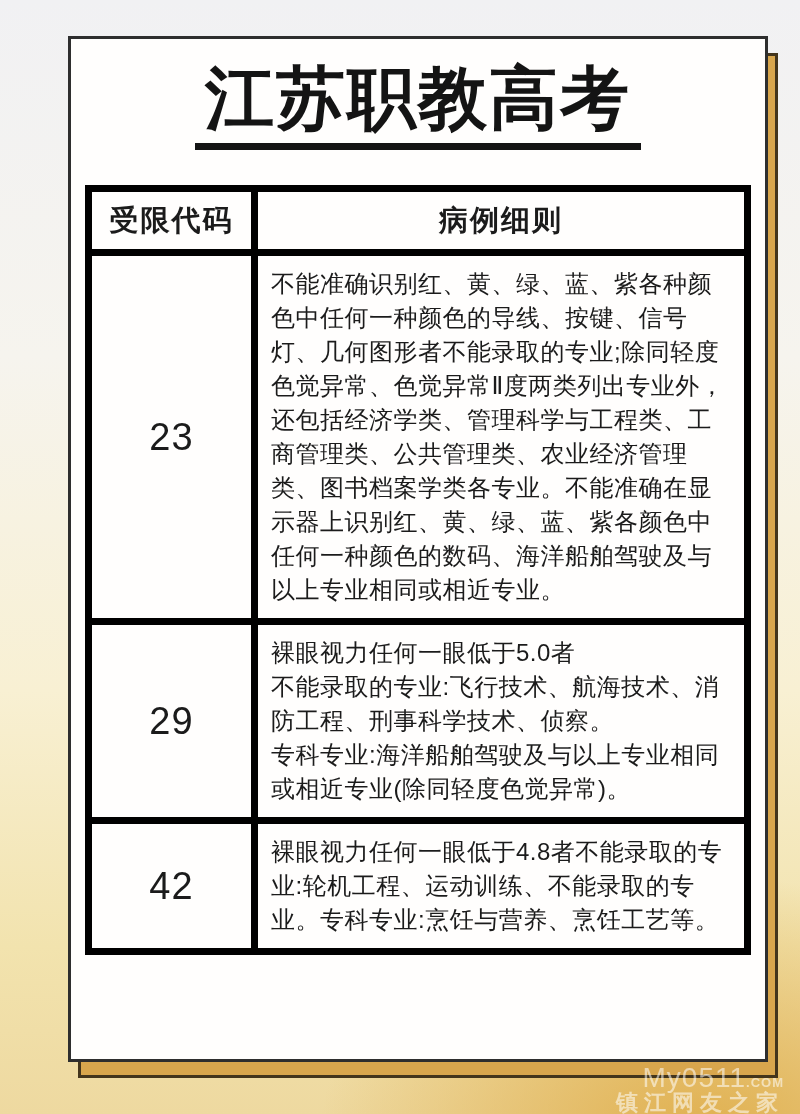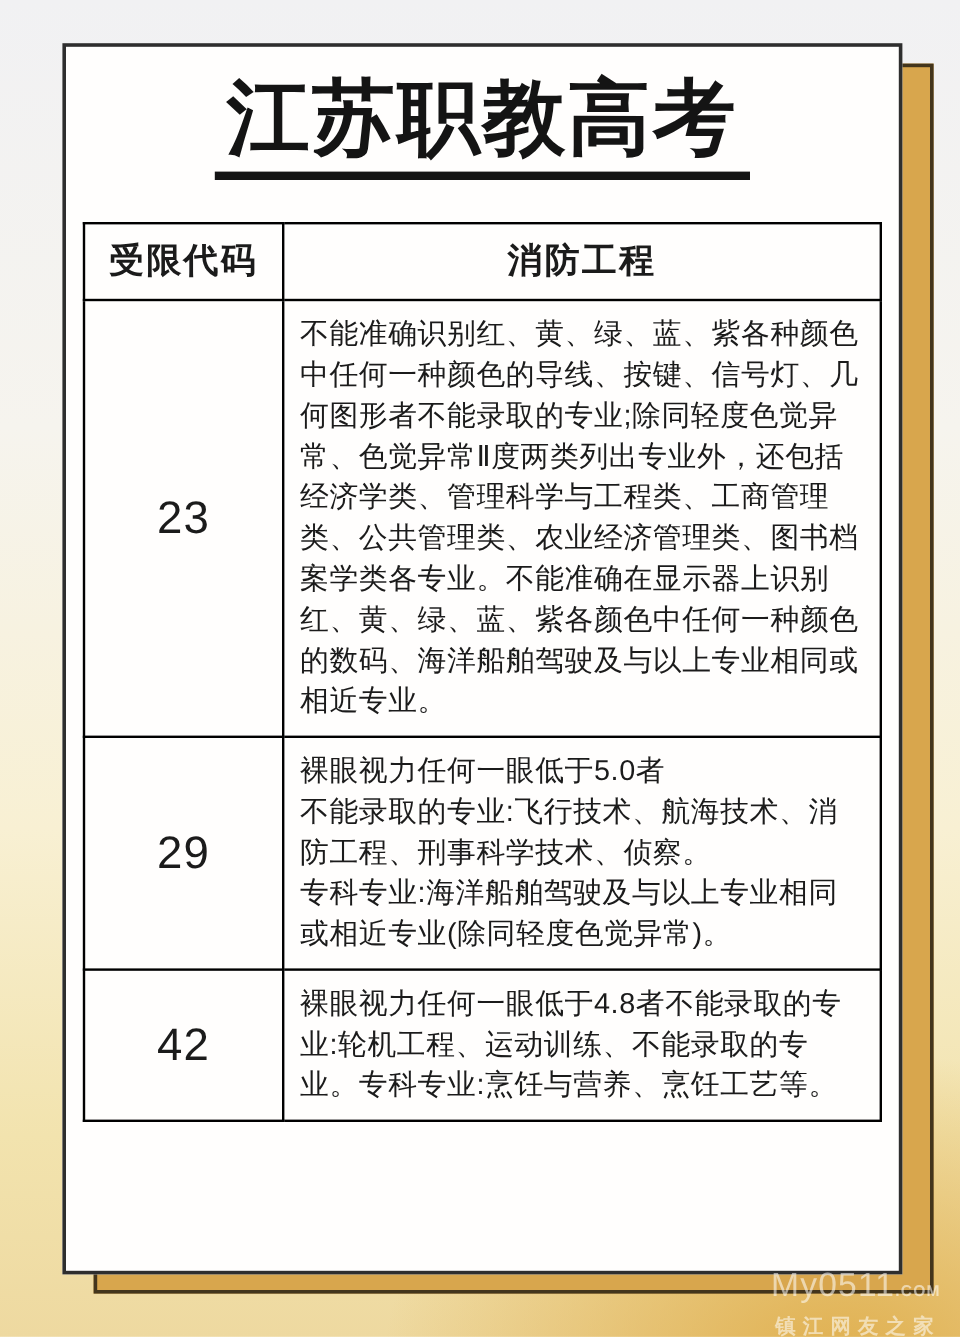--- a/index.html
+++ b/index.html
@@ -15,21 +15,21 @@
   .shadow-card {
     position: absolute;
     left: 78px; top: 53px;
     width: 700px; height: 1025px;
     background: #d8a64d;
     border: 3px solid #43351c;
     box-sizing: border-box;
   }
   .card {
     position: absolute;
-    left: 52px; top: 36px;
+    left: 68px; top: 36px;
     width: 700px; height: 1026px;
     background: #fffefd;
     border: 3px solid #2e2e2e;
     box-sizing: border-box;
   }
   .title-wrap {
     text-align: center;
     margin-top: 22px;
     height: 112px;
   }
@@ -43,21 +43,21 @@
     padding: 0 10px 6px 10px;
     line-height: 1.1;
   }
   table.rules {
     border-collapse: collapse;
     table-layout: fixed;
     width: 666px;
     margin: 12px auto 0 auto;
   }
   table.rules td, table.rules th {
-    border: 2px solid #000000;
+    border: 7px solid #000000;
     box-sizing: border-box;
     color: #1b1b1b;
   }
   th.h-code, th.h-detail {
     height: 64px;
     font-size: 29px;
     font-weight: 600;
     text-align: center;
     vertical-align: middle;
     letter-spacing: 2px;
@@ -94,24 +94,24 @@
     font-size: 28px;
     font-weight: 400;
     letter-spacing: 1px;
   }
   .wm-com {
     font-size: 13px;
     font-weight: 700;
     letter-spacing: 1px;
   }
   .wm-tagline {
-    font-size: 17px;
+    font-size: 22px;
     font-weight: 700;
     letter-spacing: 6px;
-    margin-top: 12px;
+    margin-top: 0;
   }
 </style>
 </head>
 <body>
 
 <div class="shadow-card"></div>
 
 <div class="card">
 
   <div class="title-wrap">
@@ -119,21 +119,21 @@
   </div>
 
   <table class="rules">
     <colgroup>
         <col class="c1">
         <col>
       </colgroup>
     <tbody>
         <tr>
       <th class="h-code">受限代码</th>
-      <th class="h-detail">消防工程</th>
+      <th class="h-detail">病例细则</th>
     </tr>
     <tr>
       <td class="code-cell">23</td>
       <td class="detail-cell">不能准确识别红、黄、绿、蓝、紫各种颜色中任何一种颜色的导线、按键、信号灯、几何图形者不能录取的专业;除同轻度色觉异常、色觉异常Ⅱ度两类列出专业外，还包括经济学类、管理科学与工程类、工商管理类、公共管理类、农业经济管理类、图书档案学类各专业。不能准确在显示器上识别红、黄、绿、蓝、紫各颜色中任何一种颜色的数码、海洋船舶驾驶及与以上专业相同或相近专业。</td>
     </tr>
     <tr>
       <td class="code-cell">29</td>
       <td class="detail-cell">裸眼视力任何一眼低于5.0者
 不能录取的专业:飞行技术、航海技术、消防工程、刑事科学技术、侦察。
 专科专业:海洋船舶驾驶及与以上专业相同或相近专业(除同轻度色觉异常)。</td>

